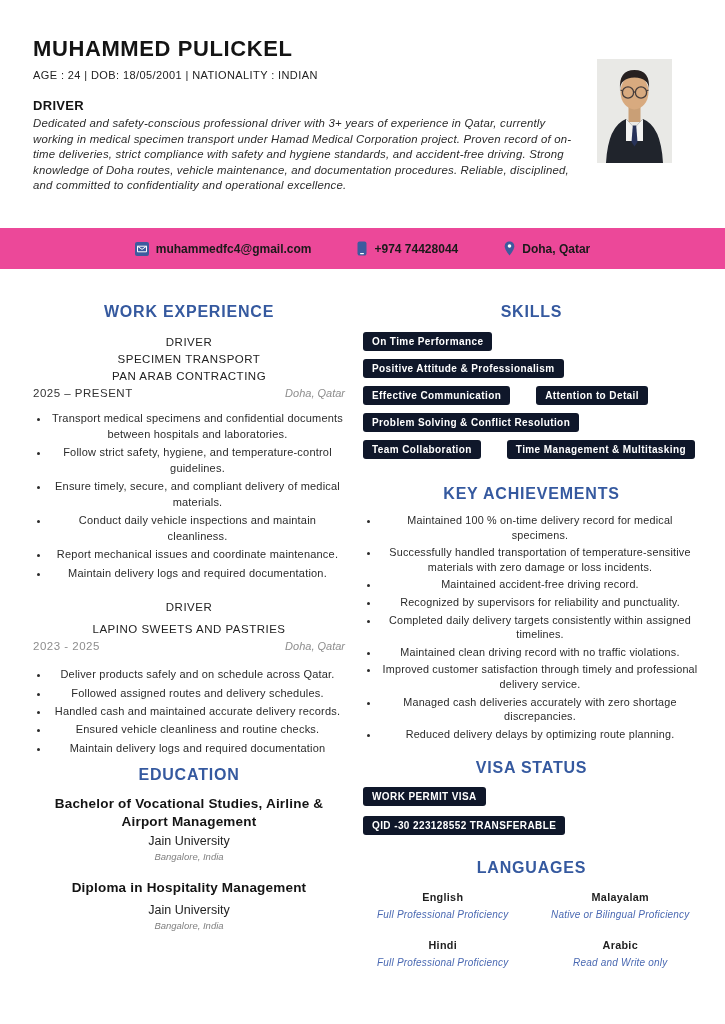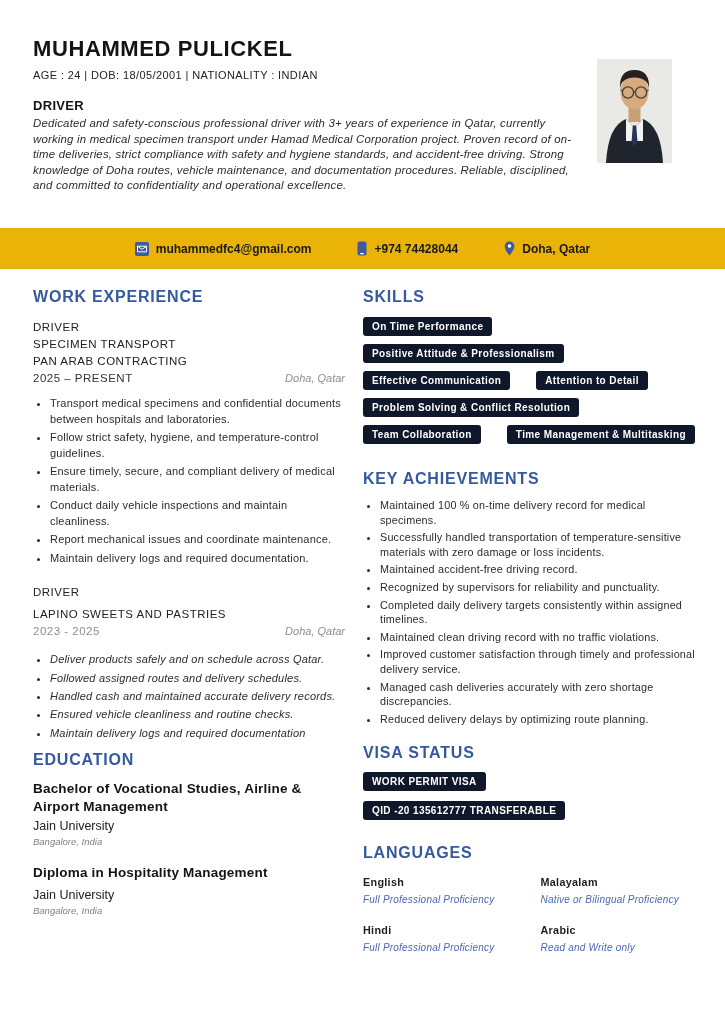--- a/index.html
+++ b/index.html
@@ -14,28 +14,28 @@
   
   .header { position:relative; height:228px; padding:36px 53px 0 33px; }
   .name { font-size:22px; font-weight:700; color:#141414; letter-spacing:0.6px; }
   .meta { margin-top:7px; font-size:11px; color:#222; letter-spacing:0.4px; }
   .job-title { margin-top:17px; font-size:13px; font-weight:700; color:#141414; letter-spacing:0.3px; }
   .summary { margin-top:3px; width:548px; font-size:11.4px; line-height:15.6px; color:#2b2b2b; letter-spacing:0.2px;font-style:italic; }
   .photo { position:absolute; top:59px; left:597px; width:75px; height:104px; }
 
   
   .contact-bar {
-    height:41px; background:#eab308; display:flex; align-items:center;
+    height:41px; background:#ec4899; display:flex; align-items:center;
     justify-content:center; gap:46px;
   }
   .contact-item { display:flex; align-items:center; gap:7px; font-size:12px; font-weight:700; color:#1a1a1a; }
   .cicon { display:inline-flex; }
 
   
-  .columns { display:flex; padding:19px 25px 0 33px; }
+  .columns { display:flex; padding:34px 25px 0 33px;text-align:center; }
   .col-left  { width:312px; flex:none; }
   .col-right { flex:1; margin-left:18px; }
 
   .sec-head { font-size:16px; font-weight:700; color:#35599f; letter-spacing:0.8px; }
 
   
   .job { margin-top:13px; }
   .job-line { font-size:11.5px; color:#222; letter-spacing:0.5px; line-height:17px; }
   .job-meta { display:flex; justify-content:space-between; align-items:baseline; line-height:17px; }
   .job-dates { font-size:11.5px; color:#333; letter-spacing:0.5px; }
@@ -157,21 +157,21 @@
         </ul>
       </div>
 
       <div class="job" style="margin-top:18px;">
         <div class="job-line">DRIVER</div>
         <div class="job-line" style="margin-top:5px;">LAPINO SWEETS AND PASTRIES</div>
         <div class="job-meta">
           <span class="job-dates gray">2023 - 2025</span>
           <span class="job-loc">Doha, Qatar</span>
         </div>
-        <ul class="bullets" style="margin-top:12px;font-style:italic;">
+        <ul class="bullets" style="margin-top:12px;">
           <li>Deliver products safely and on schedule across Qatar.</li>
           <li>Followed assigned routes and delivery schedules.</li>
           <li>Handled cash and maintained accurate delivery records.</li>
           <li>Ensured vehicle cleanliness and routine checks.</li>
           <li>Maintain delivery logs and required documentation</li>
         </ul>
       </div>
 
       <div class="sec-head edu-head">EDUCATION</div>
 
@@ -223,21 +223,21 @@
         <li>Managed cash deliveries accurately with zero shortage discrepancies.</li>
         <li>Reduced delivery delays by optimizing route planning.</li>
       </ul>
 
       <div class="sec-head visa-head">VISA STATUS</div>
       <div class="visa-badges">
         <div class="badge-row">
           <span class="badge">WORK PERMIT VISA</span>
         </div>
         <div class="badge-row">
-          <span class="badge">QID -20 135612777 TRANSFERABLE</span>
+          <span class="badge">QID -30 223128552 TRANSFERABLE</span>
         </div>
       </div>
 
       <div class="sec-head lang-head">LANGUAGES</div>
       <div class="lang-grid">
         <div>
           <div class="lang-name">English</div>
           <div class="lang-prof">Full Professional Proficiency</div>
         </div>
         <div>

